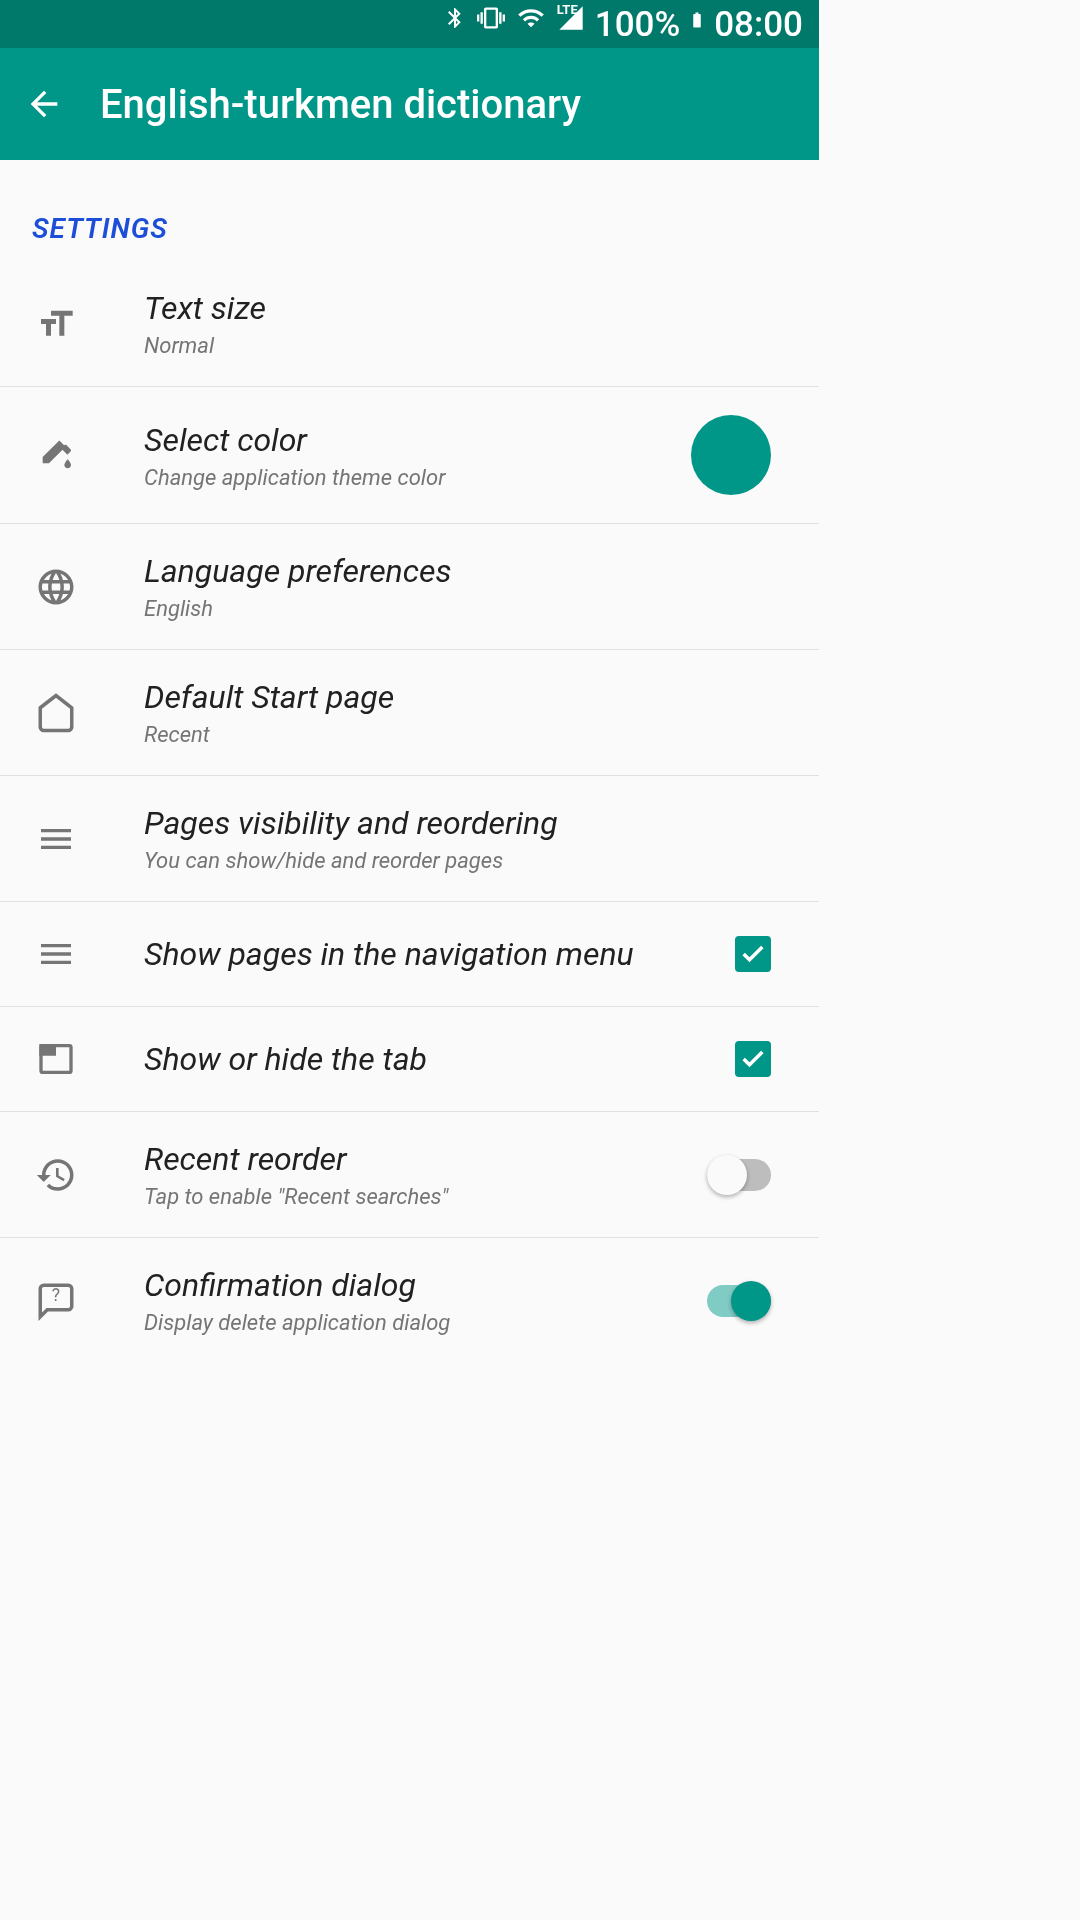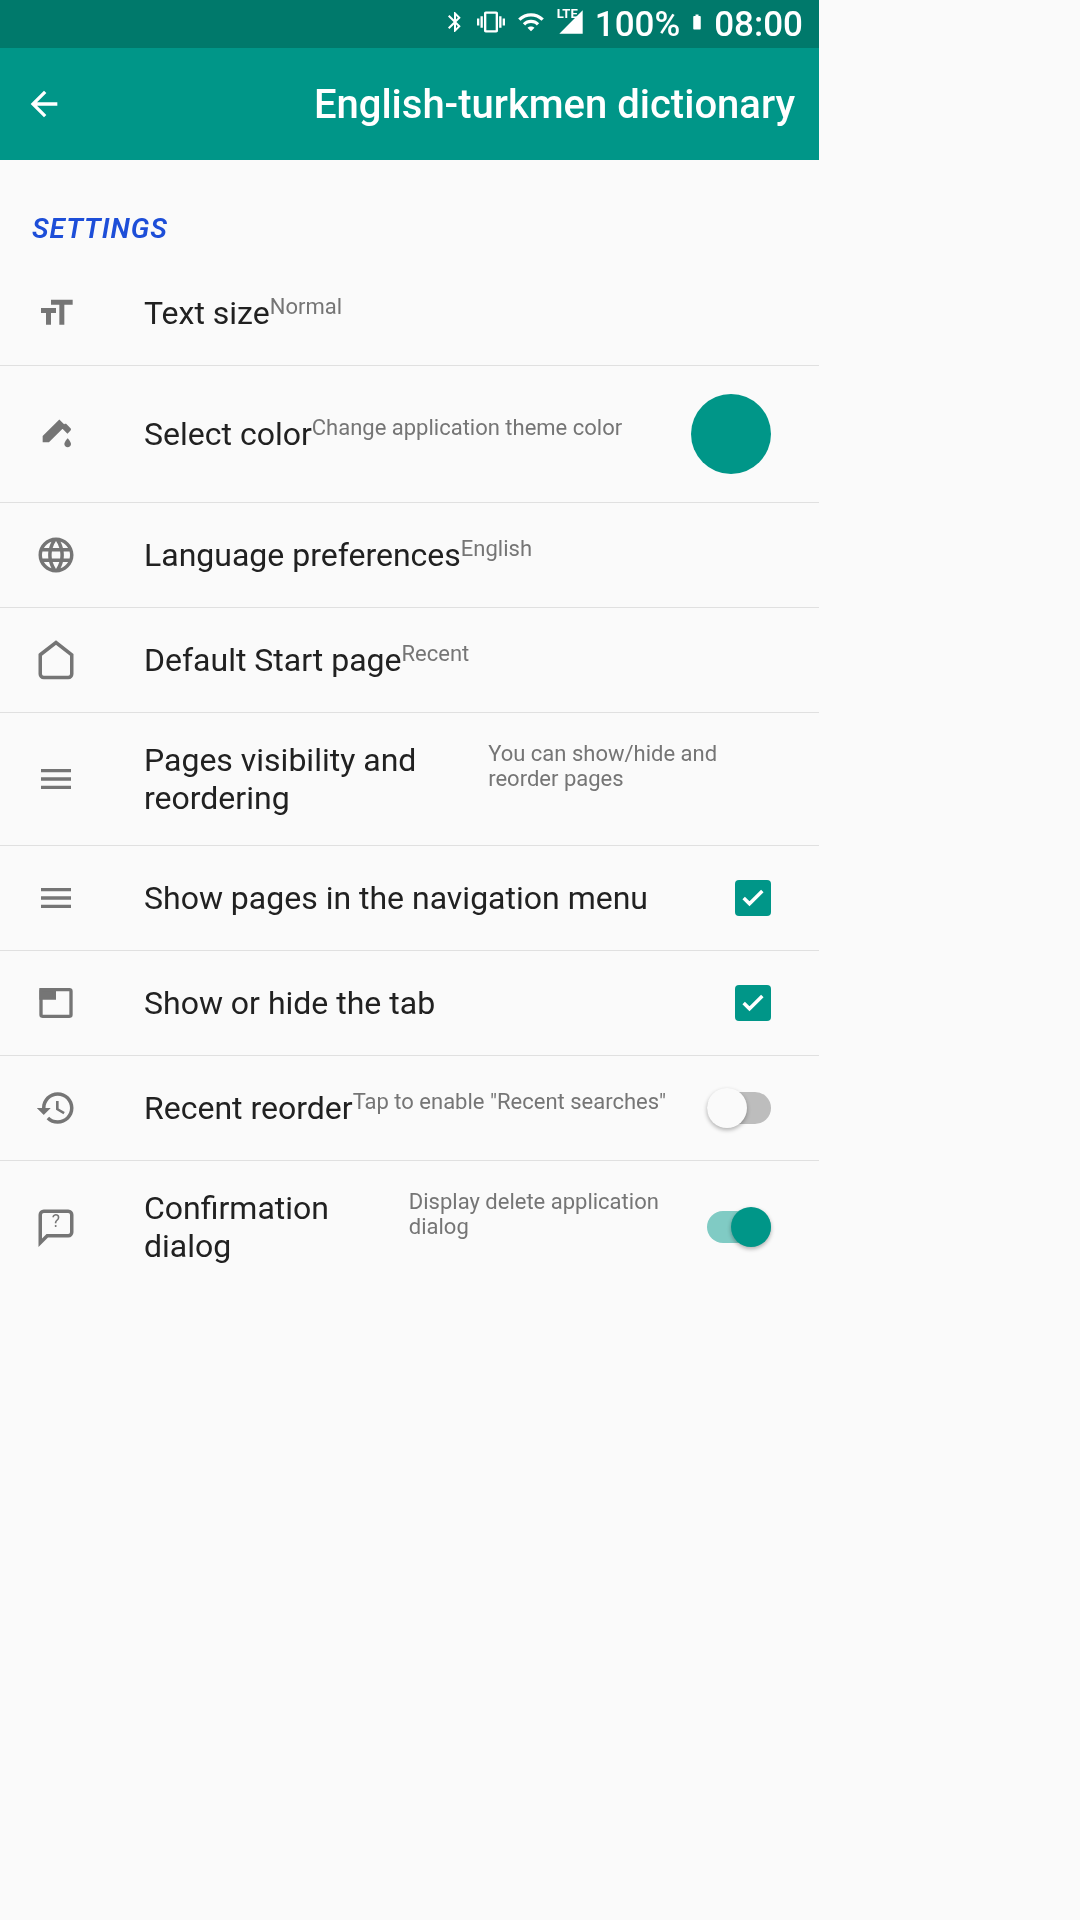--- a/index.html
+++ b/index.html
@@ -15,35 +15,34 @@
       height: 48px;
       display: flex;
       justify-content: flex-end;
       align-items: center;
       padding: 0 16px;
       gap: 10px;
       color: white;
     }
     .status-icons {
       display: flex;
-      align-items: center;
+      align-items: flex-start;
       gap: 8px;
     }
     .status-text {
       font-size: 35px;
       font-weight: 500;
     }
     .app-bar {
       background: #009688;
       height: 112px;
       display: flex;
       align-items: center;
       padding: 0 24px;
       gap: 36px;
-      justify-content: space-between;
     }
     .back-arrow {
       color: white;
       display: flex;
       align-items: center;
       cursor: pointer;
     }
     .app-title {
       color: white;
       font-size: 40px;
@@ -71,21 +70,23 @@
       display: flex;
       align-items: center;
       justify-content: center;
       margin-right: 64px;
       color: #757575;
       flex-shrink: 0;
     }
     .setting-text {
       flex: 1;
       display: flex;
-      flex-direction: row;
+      flex-direction: column;
+      gap: 6px;
+      font-style: italic;
     }
     .setting-title {
       font-size: 32px;
       color: #212121;
     }
     .setting-subtitle {
       font-size: 22px;
       color: #757575;
     }
     .color-circle {

